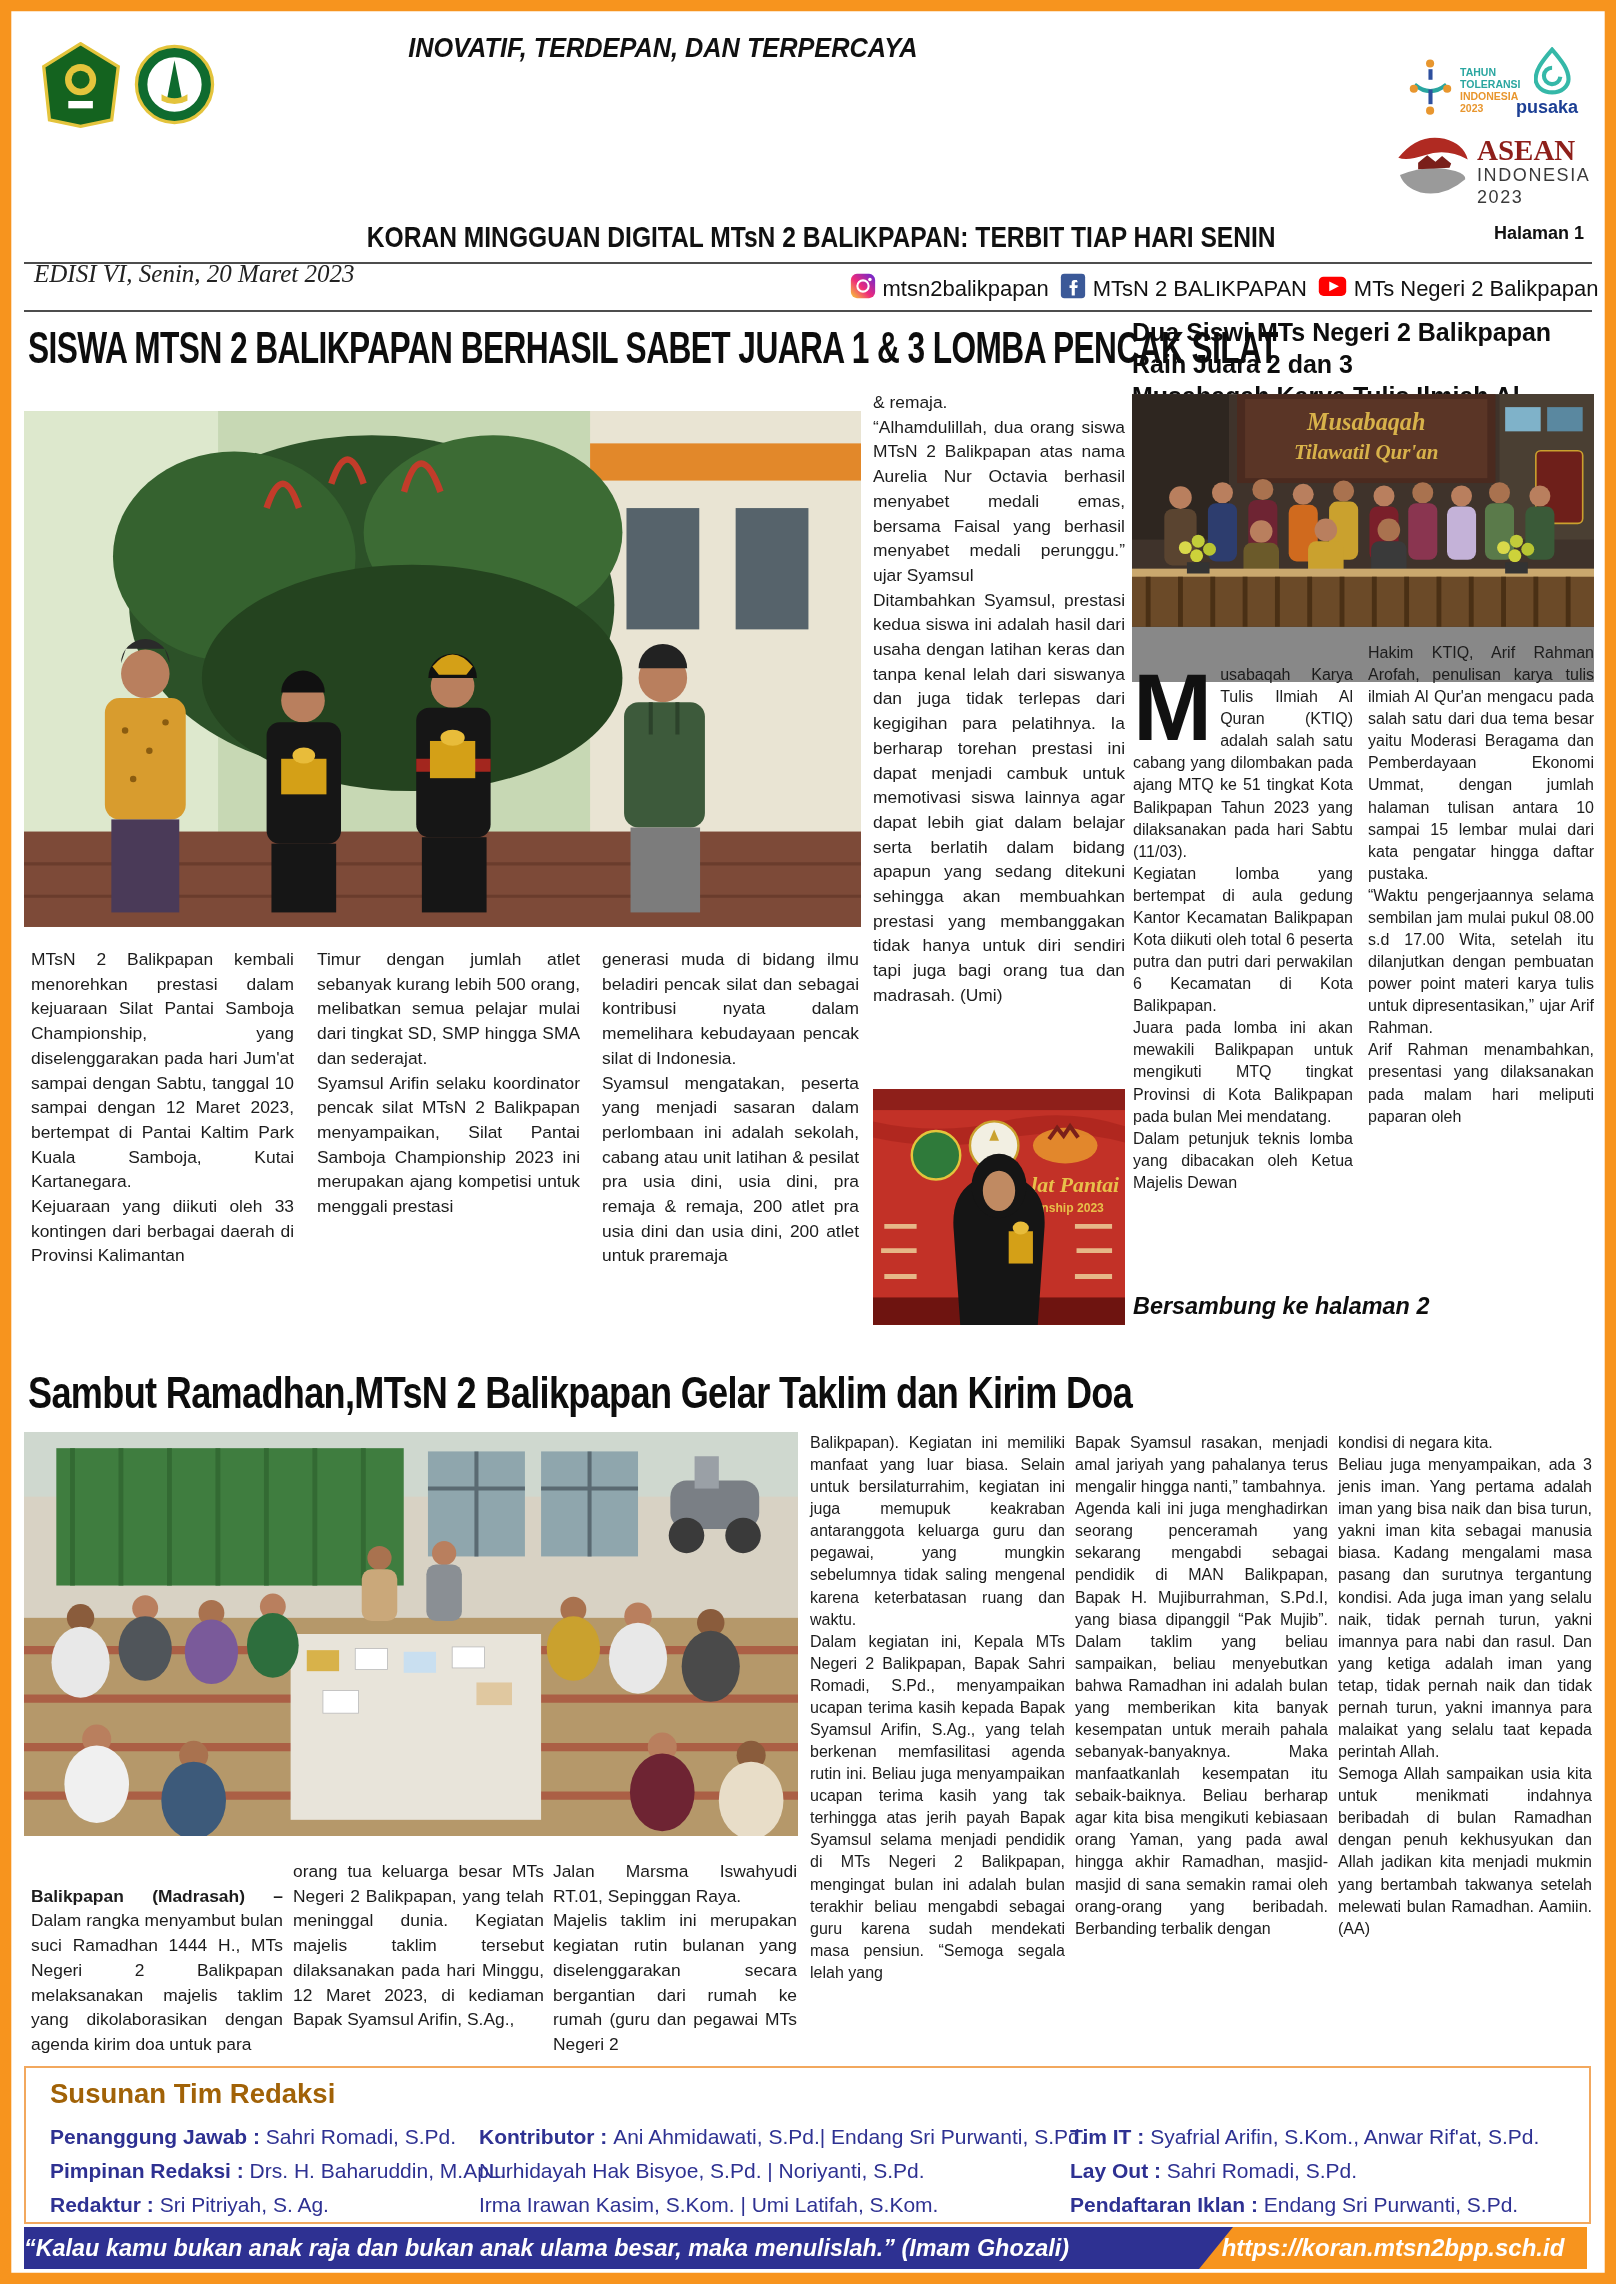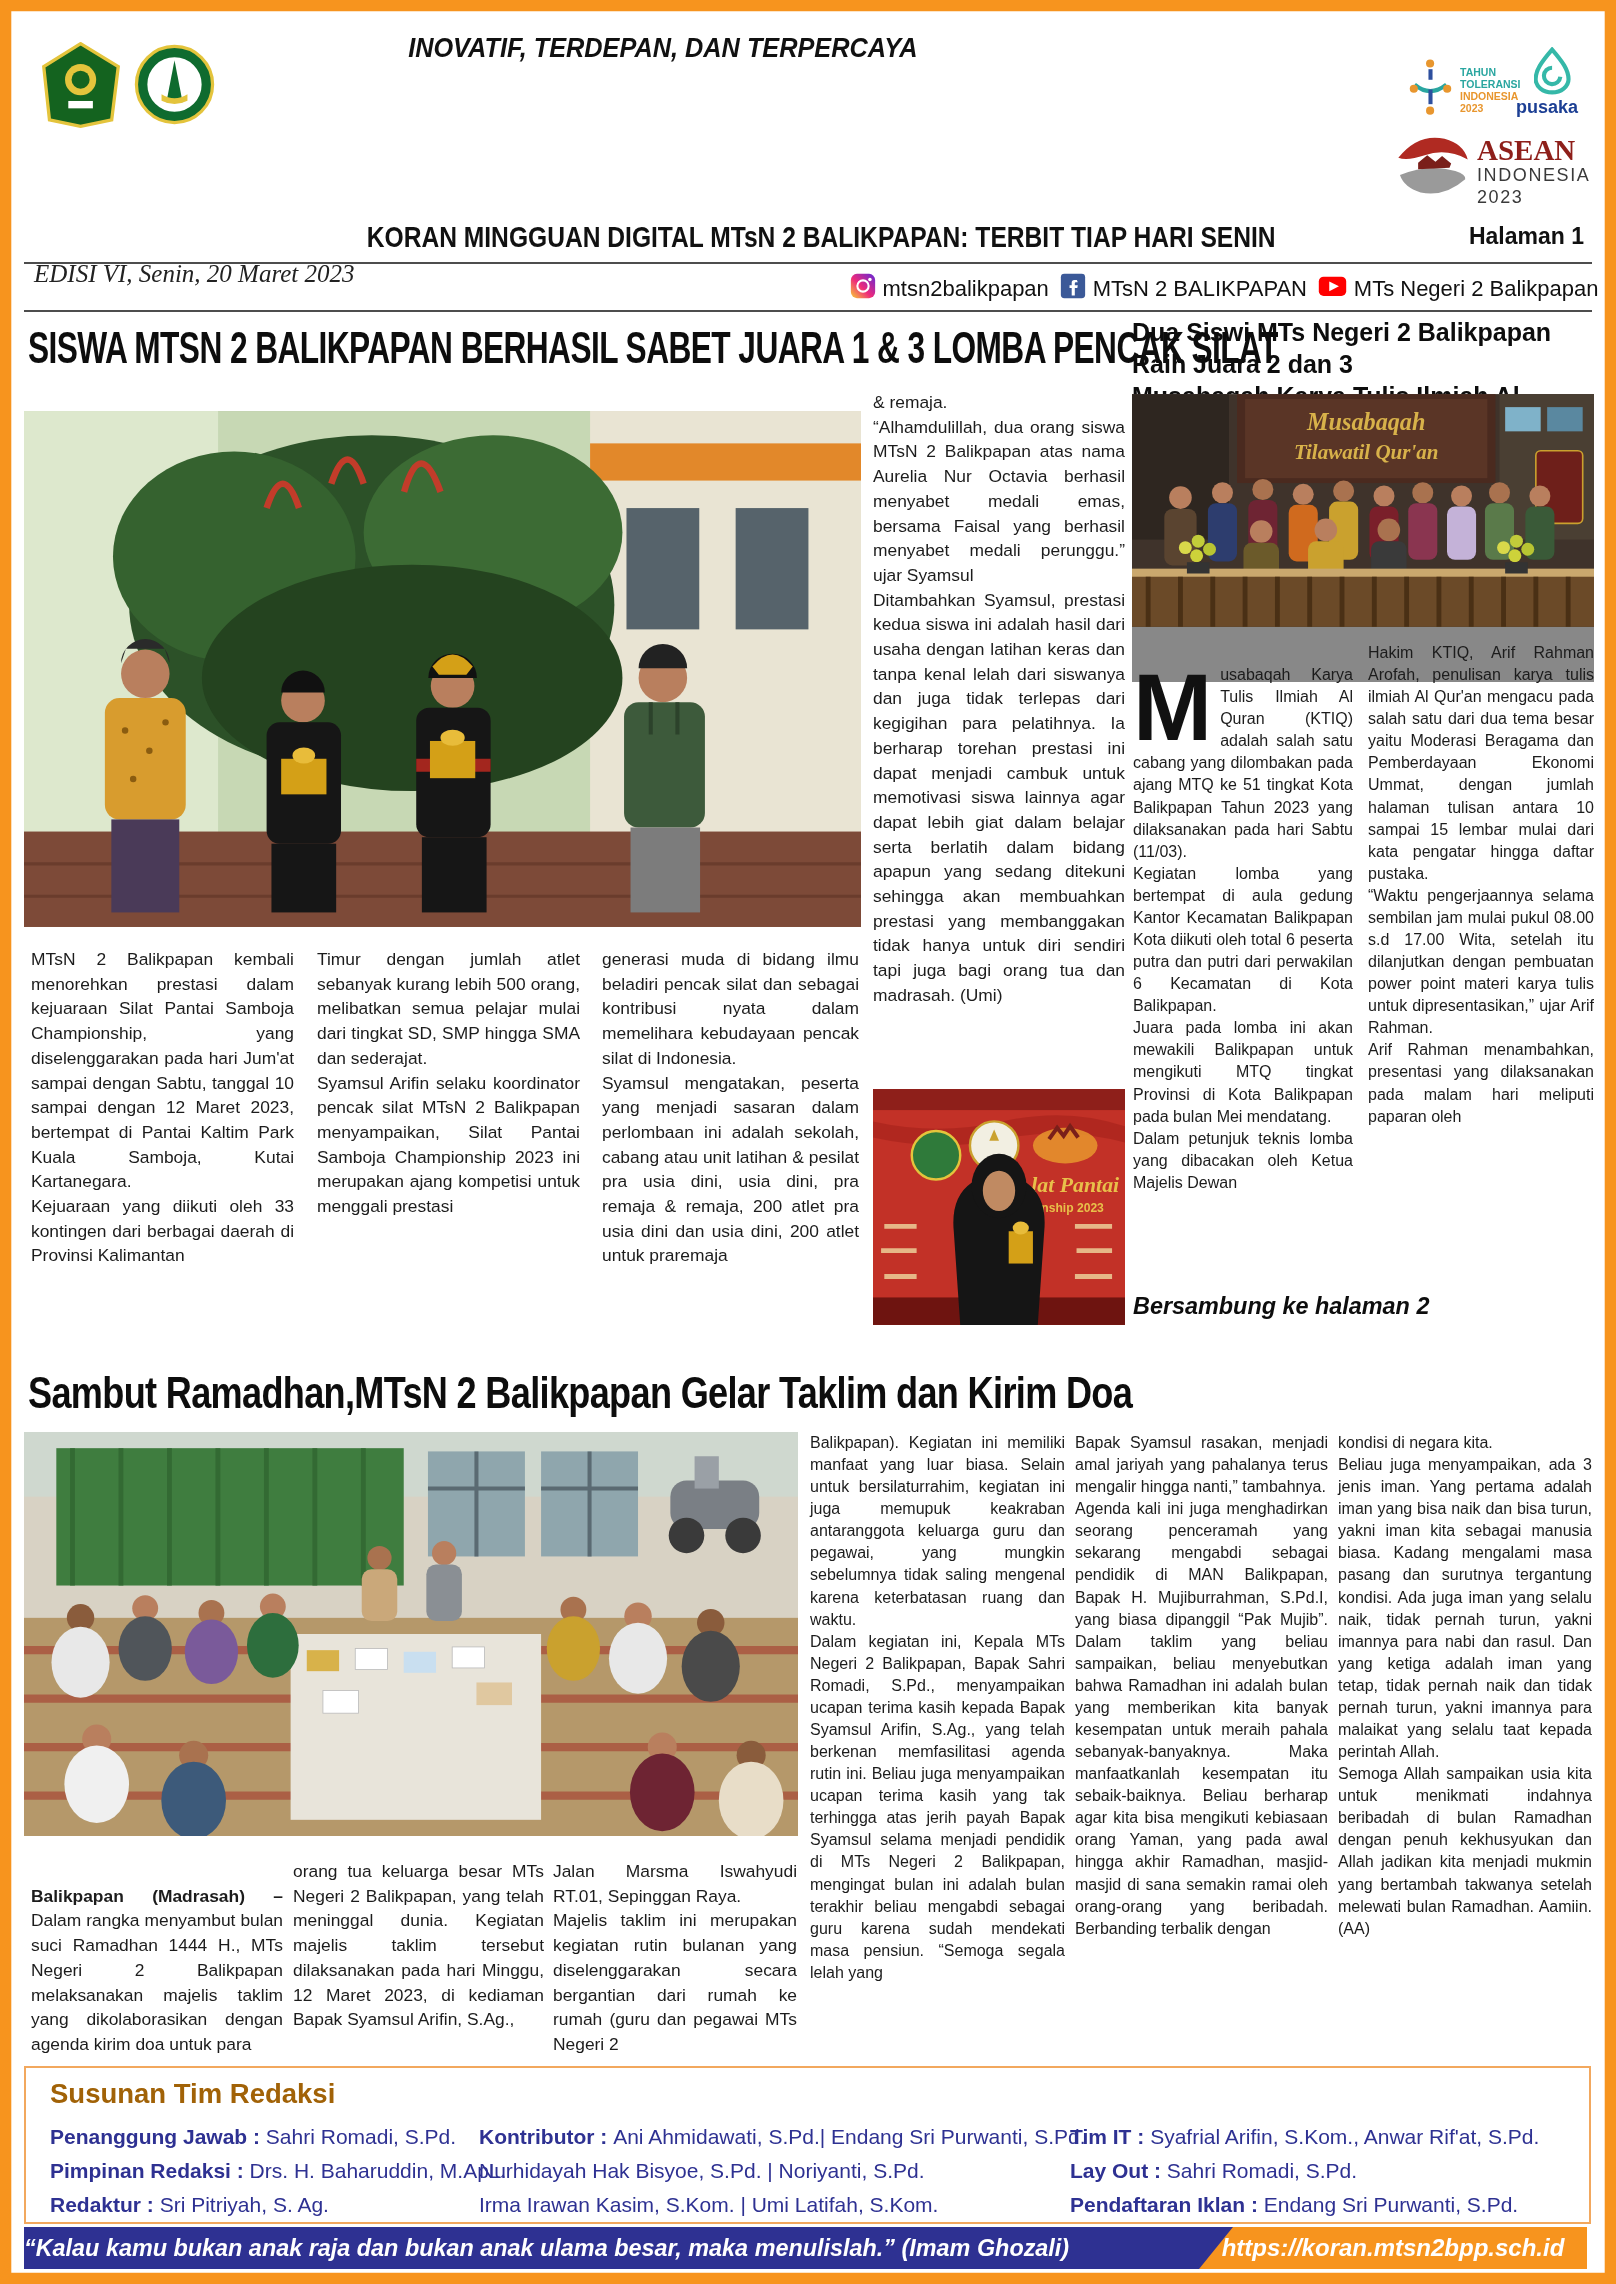--- a/index.html
+++ b/index.html
@@ -8,21 +8,21 @@
         font-family:"Liberation Sans",sans-serif;color:#1a1a1a;}
   .abs{position:absolute;}
   .masthead{font-variant:small-caps;font-weight:bold;color:#F7941E;font-size:150px;line-height:1;
             letter-spacing:-3.2px;transform:scaleX(.74);transform-origin:center;display:inline-block;white-space:nowrap;}
   .tagline{font-weight:bold;font-style:italic;font-size:27.5px;letter-spacing:0;color:#111;
            transform:scaleX(.92);transform-origin:center;display:inline-block;white-space:nowrap;}
   .band-text{font-weight:bold;font-size:30px;transform:scaleX(.82);transform-origin:center;
              display:inline-block;white-space:nowrap;color:#111;}
   .rule{position:absolute;left:24px;right:24px;height:2.4px;background:#4d4d4d;}
   .edition{font-family:"Liberation Serif",serif;font-style:italic;font-size:25px;color:#222;}
-  .page-label{font-weight:bold;font-size:23px;color:#111;}
+  .page-label{font-weight:bold;font-size:18px;color:#111;}
   .social-row{display:flex;align-items:center;gap:11.3px;font-size:22px;color:#111;}
   .social-item{display:flex;align-items:center;gap:6.5px;}
   .headline1{font-weight:bold;font-size:44px;letter-spacing:-0.8px;color:#0d0d0d;
              transform:scaleX(.72);transform-origin:left center;display:inline-block;white-space:nowrap;}
   .headline3{font-weight:bold;font-size:44px;letter-spacing:-0.8px;color:#0d0d0d;
              transform:scaleX(.82);transform-origin:left center;display:inline-block;white-space:nowrap;}
   .headline2{font-weight:bold;font-size:25px;line-height:1.27;color:#0d0d0d;white-space:pre-line;}
   .body-col{font-size:17.4px;line-height:1.42;text-align:justify;white-space:pre-line;color:#1c1c1c;}
   .body-col-sm{font-size:16px;line-height:1.38;text-align:justify;white-space:pre-line;color:#1c1c1c;}
   .dropcap{float:left;font-weight:bold;font-size:95px;line-height:.8;margin:4.8px 8px 0 0;color:#111;}

